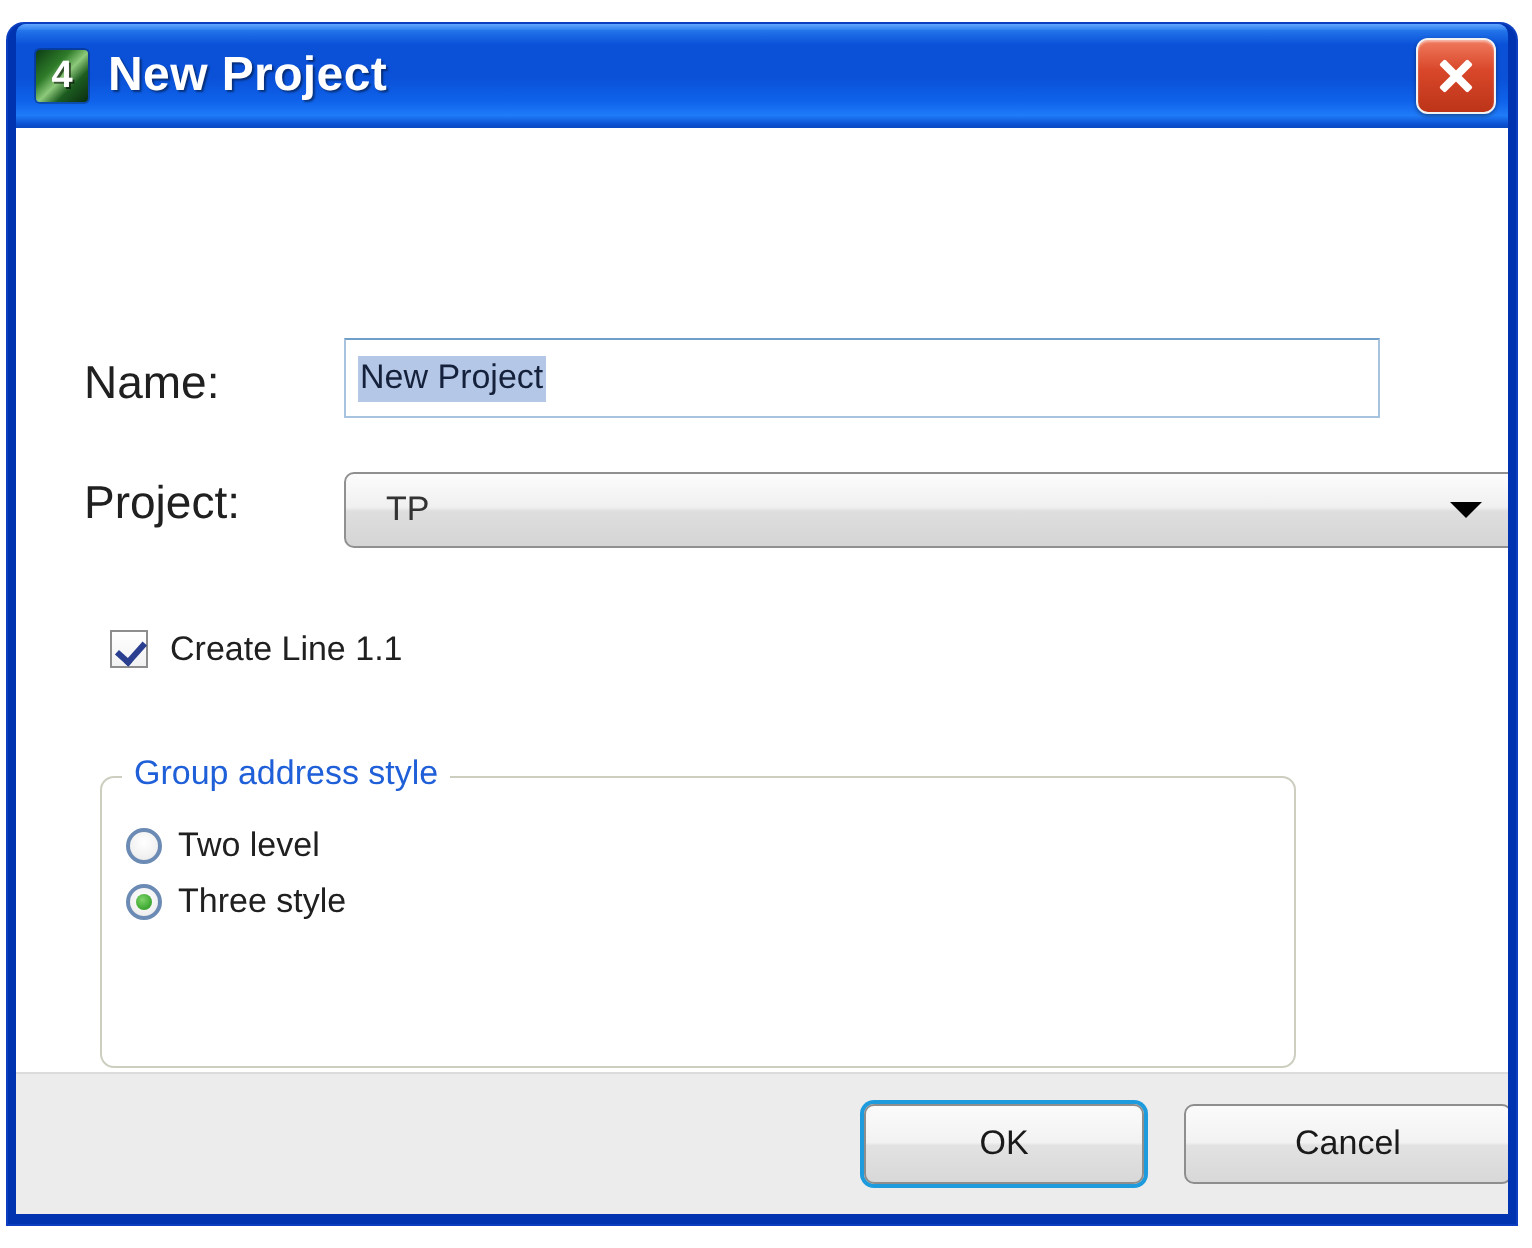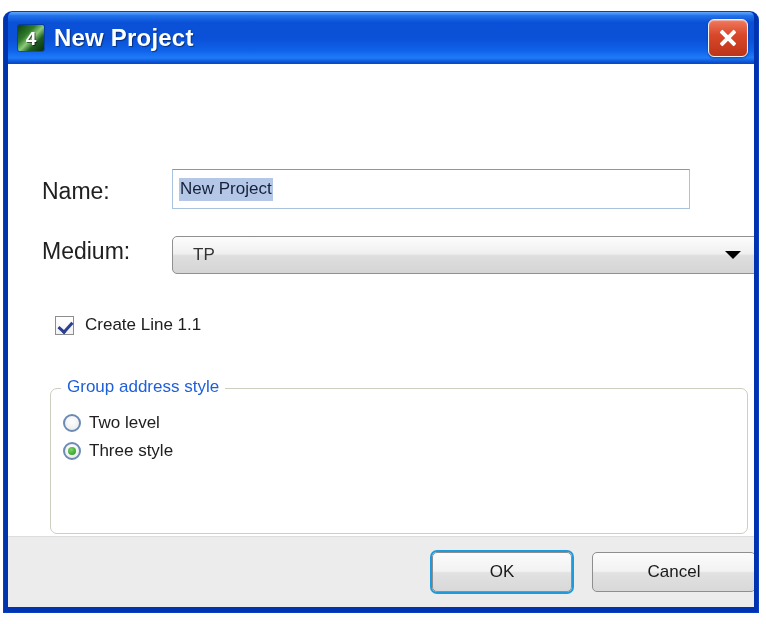--- a/index.html
+++ b/index.html
@@ -185,21 +185,21 @@
     border-top: 8px solid #000000;
     margin-right: 6px;
   }
 
   
   .checkbox-row {
     position: absolute;
     left: 47px;
     top: 251px;
     display: flex;
-    align-items: flex-end;
+    align-items: flex-start;
     cursor: pointer;
   }
   .checkbox-box {
     width: 19px;
     height: 19px;
     box-sizing: border-box;
     border: 1px solid #8d8d8d;
     background: linear-gradient(to bottom, #ffffff, #f2f2f2);
     position: relative;
     flex: 0 0 auto;
@@ -220,21 +220,21 @@
     font-size: 17px;
     color: #202020;
     white-space: nowrap;
   }
 
   
   .groupbox {
     position: absolute;
     left: 42px;
     top: 324px;
-    width: 698px;
+    width: 598px;
     height: 146px;
     border: 1px solid #cdcdc0;
     border-radius: 7px;
     box-sizing: border-box;
     background: transparent;
   }
   .groupbox-legend {
     position: absolute;
     left: 10px;
     top: -12px;
@@ -332,21 +332,21 @@
 
   <div class="client">
 
     <div class="body-area">
 
       <div class="row-label" id="label-name">Name:</div>
       <div class="text-input">
         <span class="sel-text">New Project</span>
       </div>
 
-      <div class="row-label" id="label-medium">Medium:</div>
+      <div class="row-label" id="label-medium">Project:</div>
       <div class="combo">
         <span class="combo-value">TP</span>
         <span class="combo-arrow"></span>
       </div>
 
       <div class="checkbox-row">
         <span class="checkbox-box"></span>
         <span class="checkbox-label">Create Line 1.1</span>
       </div>
 

